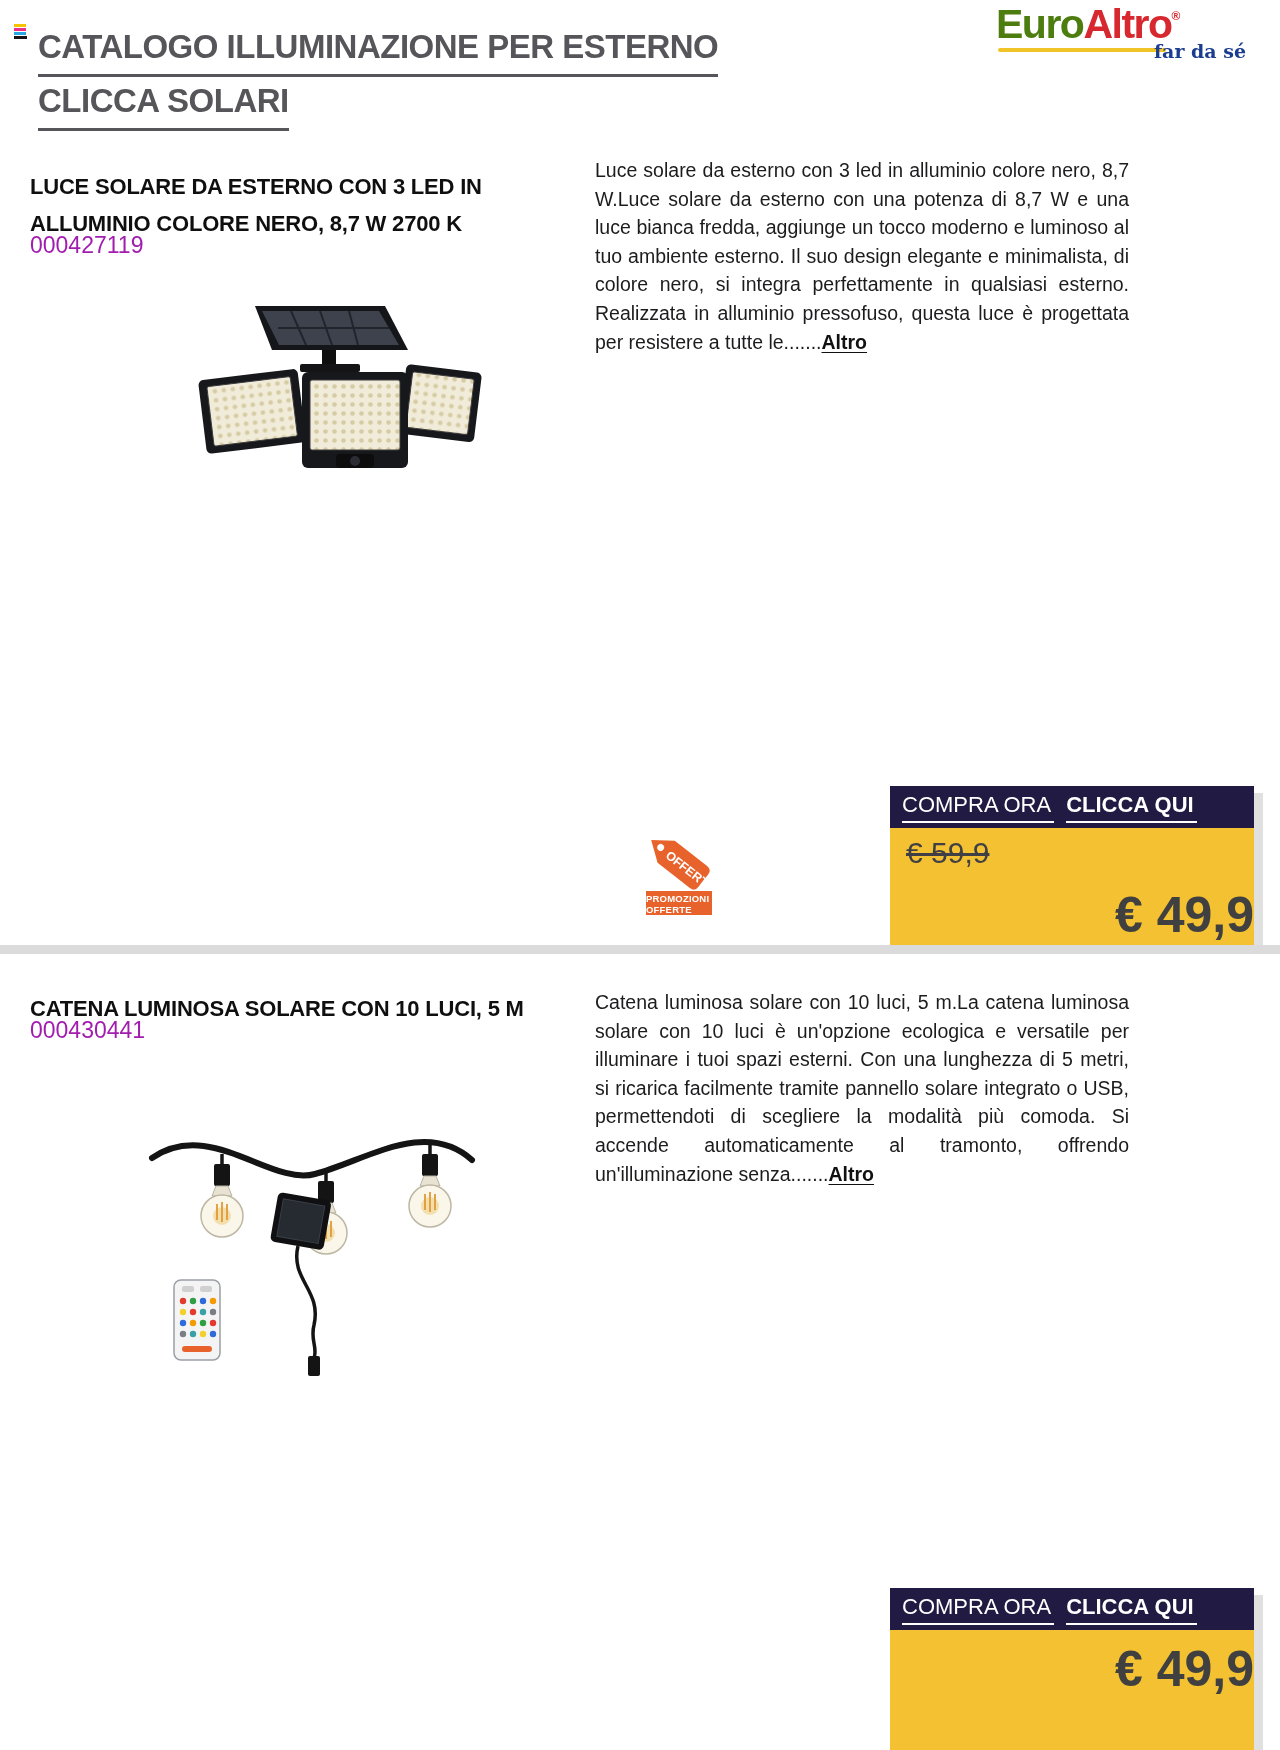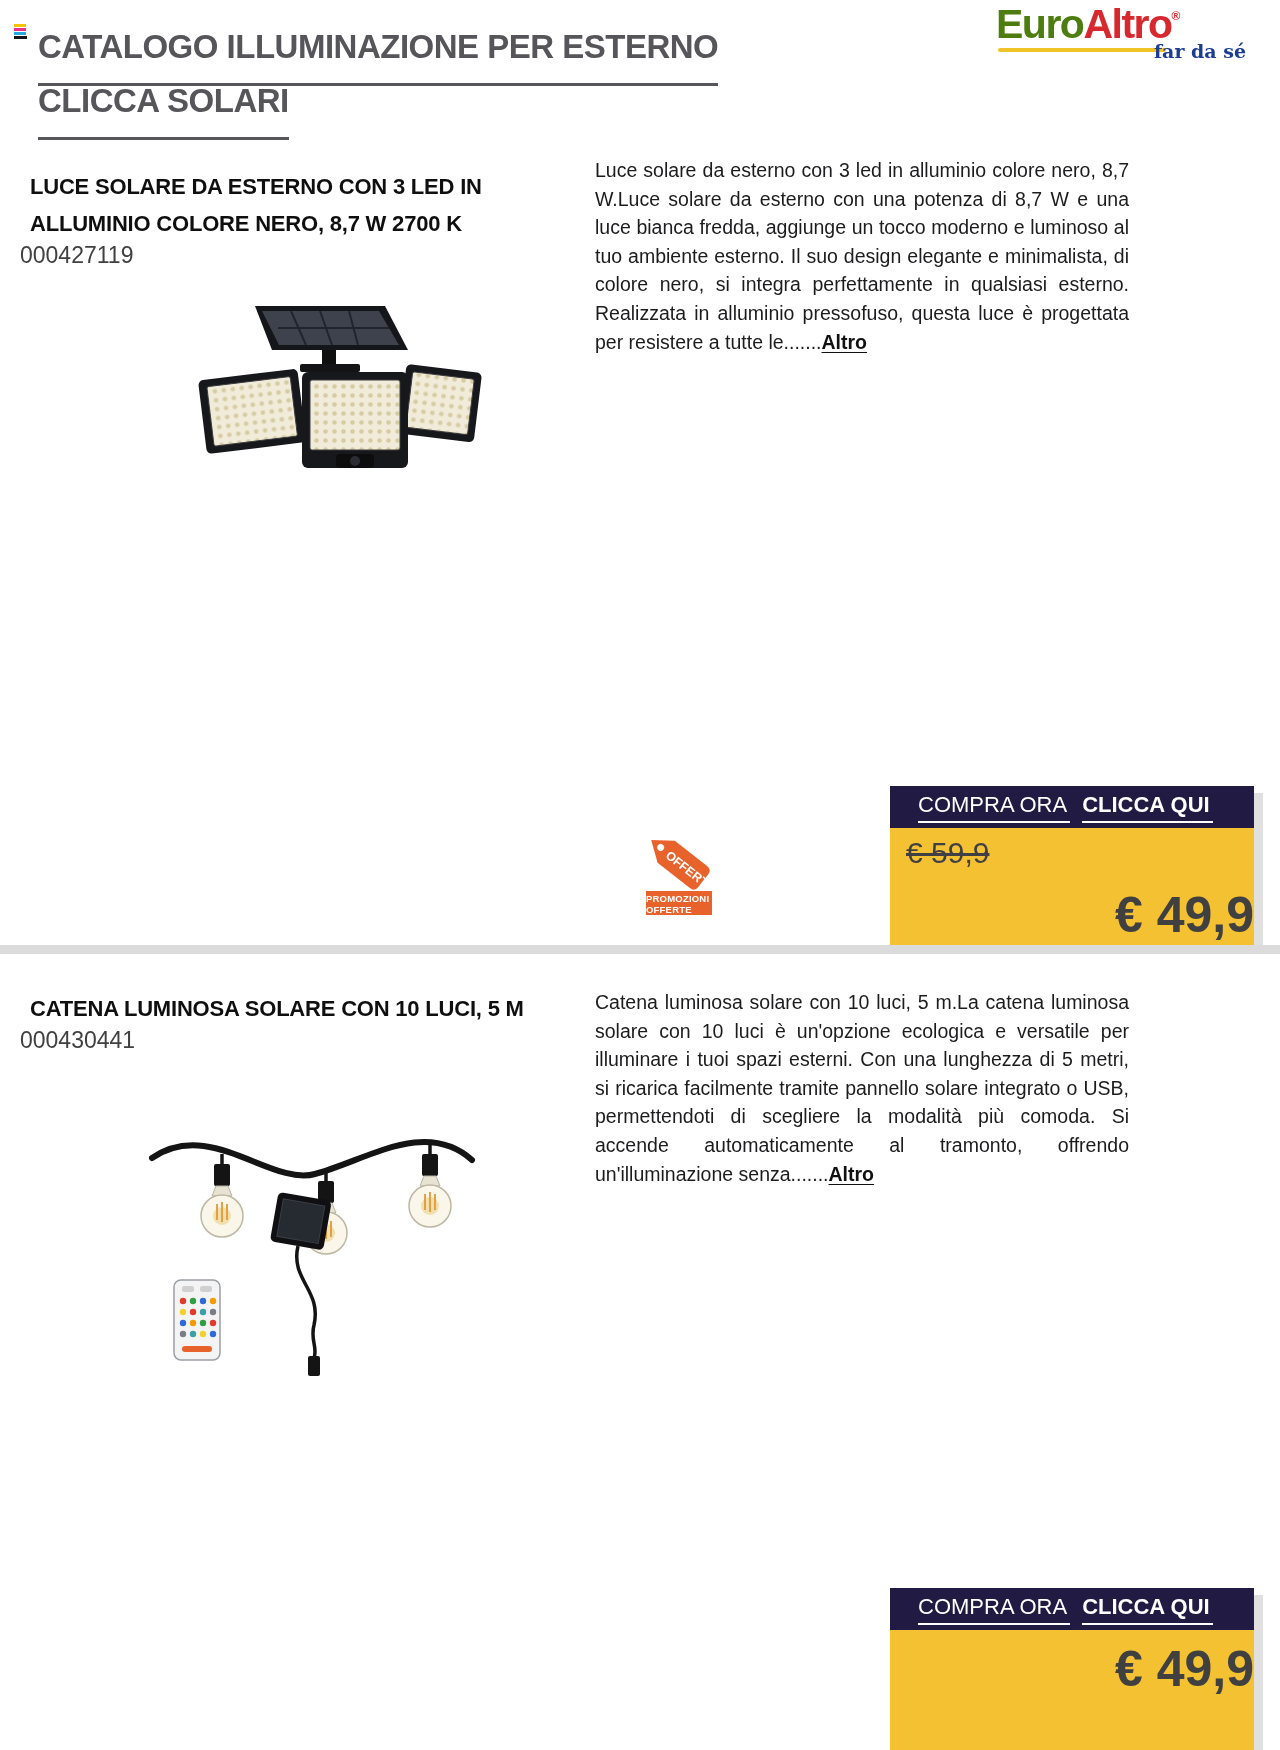--- a/index.html
+++ b/index.html
@@ -21,21 +21,21 @@
   .bar-y { background:#f4c400; }
   .bar-m { background:#e9318c; }
   .bar-c { background:#28a8e0; }
   .bar-k { background:#141414; width:13px; }
 
   .page-title {
     position:absolute; left:38px;
     font-size:33px; font-weight:bold; letter-spacing:-0.5px;
     color:#55555a;
     border-bottom:3px solid #55555a;
-    padding-bottom:17px;
+    padding-bottom:8px;
     display:inline-block; white-space:nowrap;
   }
   .t1 { top:6px; }
   .t2 { top:60px; }
 
   .logo { position:absolute; left:996px; top:4px; width:250px; height:62px; }
   .logo-text { font-size:41px; font-weight:bold; letter-spacing:-1.5px; line-height:1; white-space:nowrap; }
   .logo-blue { color:#4d7c0f; }
   .logo-red  { color:#d7282f; }
   .logo-reg  { font-size:12px; color:#d7282f; vertical-align:18px; font-weight:bold; letter-spacing:0; }
@@ -48,21 +48,21 @@
 
   
   .prod1 { top:140px; height:805px; }
   .prod2 { top:955px; height:586px; }
 
   .prod-title {
     position:absolute; left:30px; width:460px;
     font-size:22px; font-weight:bold; color:#0f0f10;
     line-height:37px; letter-spacing:-0.2px;
   }
-  .prod-code { position:absolute; left:20px; font-size:23px; color:#404040;margin-top:10px; }
+  .prod-code { position:absolute; left:30px; font-size:23px; color:#a21caf; }
 
   .prod-desc {
     position:absolute; left:595px; width:534px;
     font-size:19.5px; line-height:28.6px; color:#1c1c1e;
     text-align:justify; margin:0;
   }
   .more-link {
     font-weight:bold; color:#111; text-decoration:underline;
     text-underline-offset:3px; cursor:pointer;
   }
@@ -79,21 +79,21 @@
   }
 
   
   .pricebox {
     position:absolute; left:890px; width:364px;
     box-shadow: 9px 7px 0 rgba(0,0,0,0.12);
     cursor:pointer;
   }
   .pb-head {
     height:42px; background:#211a42; color:#fff;
-    display:flex; align-items:center; padding:0 28px; gap:12px;
+    display:flex; align-items:center; padding:0 12px; gap:12px;
     font-size:22px; white-space:nowrap;
   }
   .pb-head .lbl { border-bottom:2px solid #fff; padding:0 3px 3px 0; }
   .pb-head .cta { font-weight:bold; }
   .pb-body { position:relative; background:#f3c132; }
   .pb-body-1 { height:118px; }
   .pb-body-2 { height:120px; }
   .old-price {
     position:absolute; left:16px; top:8px;
     font-size:30px; color:#3f3f45;

